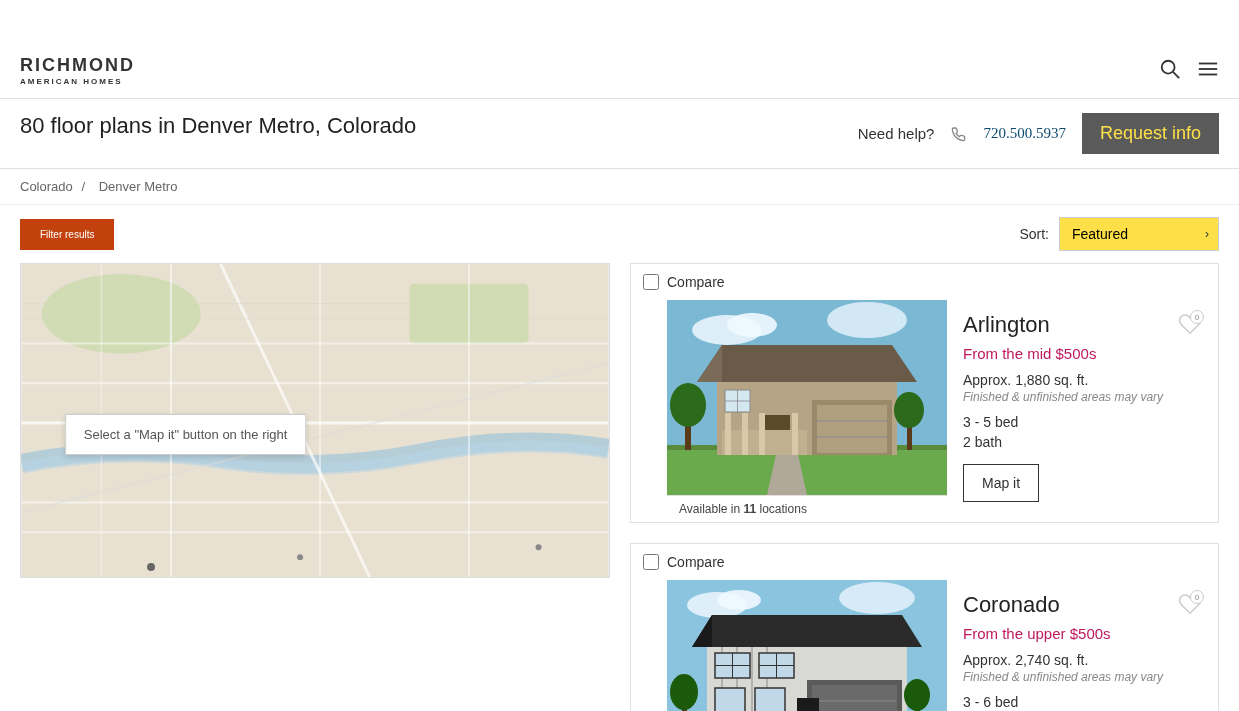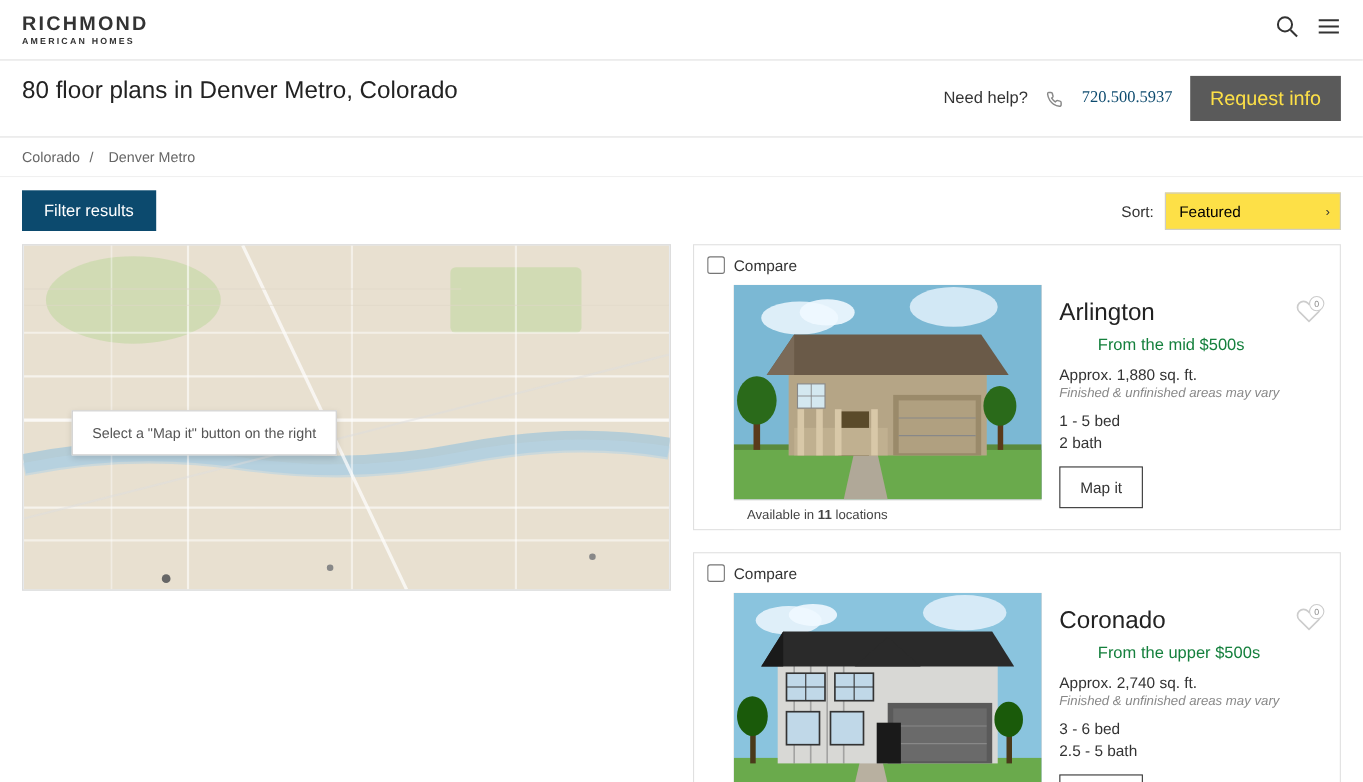--- a/index.html
+++ b/index.html
@@ -6,20 +6,21 @@
     body { font-family: Arial, sans-serif; background: #fff; color: #333; font-size: 14px; }
 
     
     .header {
       display: flex;
       align-items: center;
       justify-content: space-between;
       padding: 10px 20px;
       border-bottom: 1px solid #e0e0e0;
       height: 55px;
+      margin-top: 44px;
     }
     .logo-container { display: flex; align-items: center; }
     .logo-text { font-size: 11px; font-weight: bold; letter-spacing: 1px; line-height: 1.2; }
     .logo-richmond { font-size: 18px; font-weight: 900; letter-spacing: 2px; display: block; }
     .logo-sub { font-size: 8px; letter-spacing: 2px; display: block; }
     .header-icons { display: flex; gap: 16px; align-items: center; }
     .icon-btn { background: none; border: none; cursor: pointer; font-size: 20px; color: #333; }
 
     
     .title-bar {
@@ -53,25 +54,25 @@
     .breadcrumb span { margin: 0 5px; }
 
     
     .controls-bar {
       display: flex;
       align-items: center;
       justify-content: space-between;
       padding: 12px 20px;
     }
     .filter-btn {
-      background: #0c4a6e;
+      background: #c2410c;
       color: #fff;
       border: none;
       padding: 10px 20px;
-      font-size: 15px;
+      font-size: 10px;
       cursor: pointer;
     }
     .sort-section { display: flex; align-items: center; gap: 10px; }
     .sort-label { font-size: 14px; color: #333; }
     .sort-select {
       border: 1px solid #ccc;
       padding: 8px 30px 8px 12px;
       font-size: 14px;
       appearance: none;
       cursor: pointer;
@@ -191,21 +192,21 @@
       border: 1px solid #ccc;
       border-radius: 50%;
       width: 14px;
       height: 14px;
       font-size: 8px;
       display: flex;
       align-items: center;
       justify-content: center;
       color: #888;
     }
-    .listing-price { font-size: 15px; color: #15803d; margin-bottom: 10px; margin-left: 35px; }
+    .listing-price { font-size: 15px; color: #be185d; margin-bottom: 10px; }
     .listing-sqft { font-size: 14px; color: #333; margin-bottom: 2px; }
     .listing-vary { font-size: 12px; color: #888; margin-bottom: 10px; font-style: italic; }
     .listing-beds { font-size: 14px; color: #333; margin-bottom: 4px; }
     .listing-baths { font-size: 14px; color: #333; margin-bottom: 14px; }
     .map-it-btn {
       border: 1px solid #333;
       background: #fff;
       color: #333;
       padding: 10px 18px;
       font-size: 14px;
@@ -388,21 +389,21 @@
             <button class="heart-btn">
               <svg width="24" height="24" viewBox="0 0 24 24" fill="none" stroke="#ccc" stroke-width="1.5">
                 <path d="M20.84 4.61a5.5 5.5 0 0 0-7.78 0L12 5.67l-1.06-1.06a5.5 5.5 0 0 0-7.78 7.78l1.06 1.06L12 21.23l7.78-7.78 1.06-1.06a5.5 5.5 0 0 0 0-7.78z"></path>
               </svg>
               <span class="heart-badge">0</span>
             </button>
           </div>
           <div class="listing-price">From the mid $500s</div>
           <div class="listing-sqft">Approx. 1,880 sq. ft.</div>
           <div class="listing-vary">Finished &amp; unfinished areas may vary</div>
-          <div class="listing-beds">1 - 5 bed</div>
+          <div class="listing-beds">3 - 5 bed</div>
           <div class="listing-baths">2 bath</div>
           <button class="map-it-btn">Map it</button>
         </div>
       </div>
     </div>
 
     <div class="listing-card">
       <div class="listing-top">
         <input type="checkbox" class="compare-checkbox" style="">
         <label class="compare-label">Compare</label>

